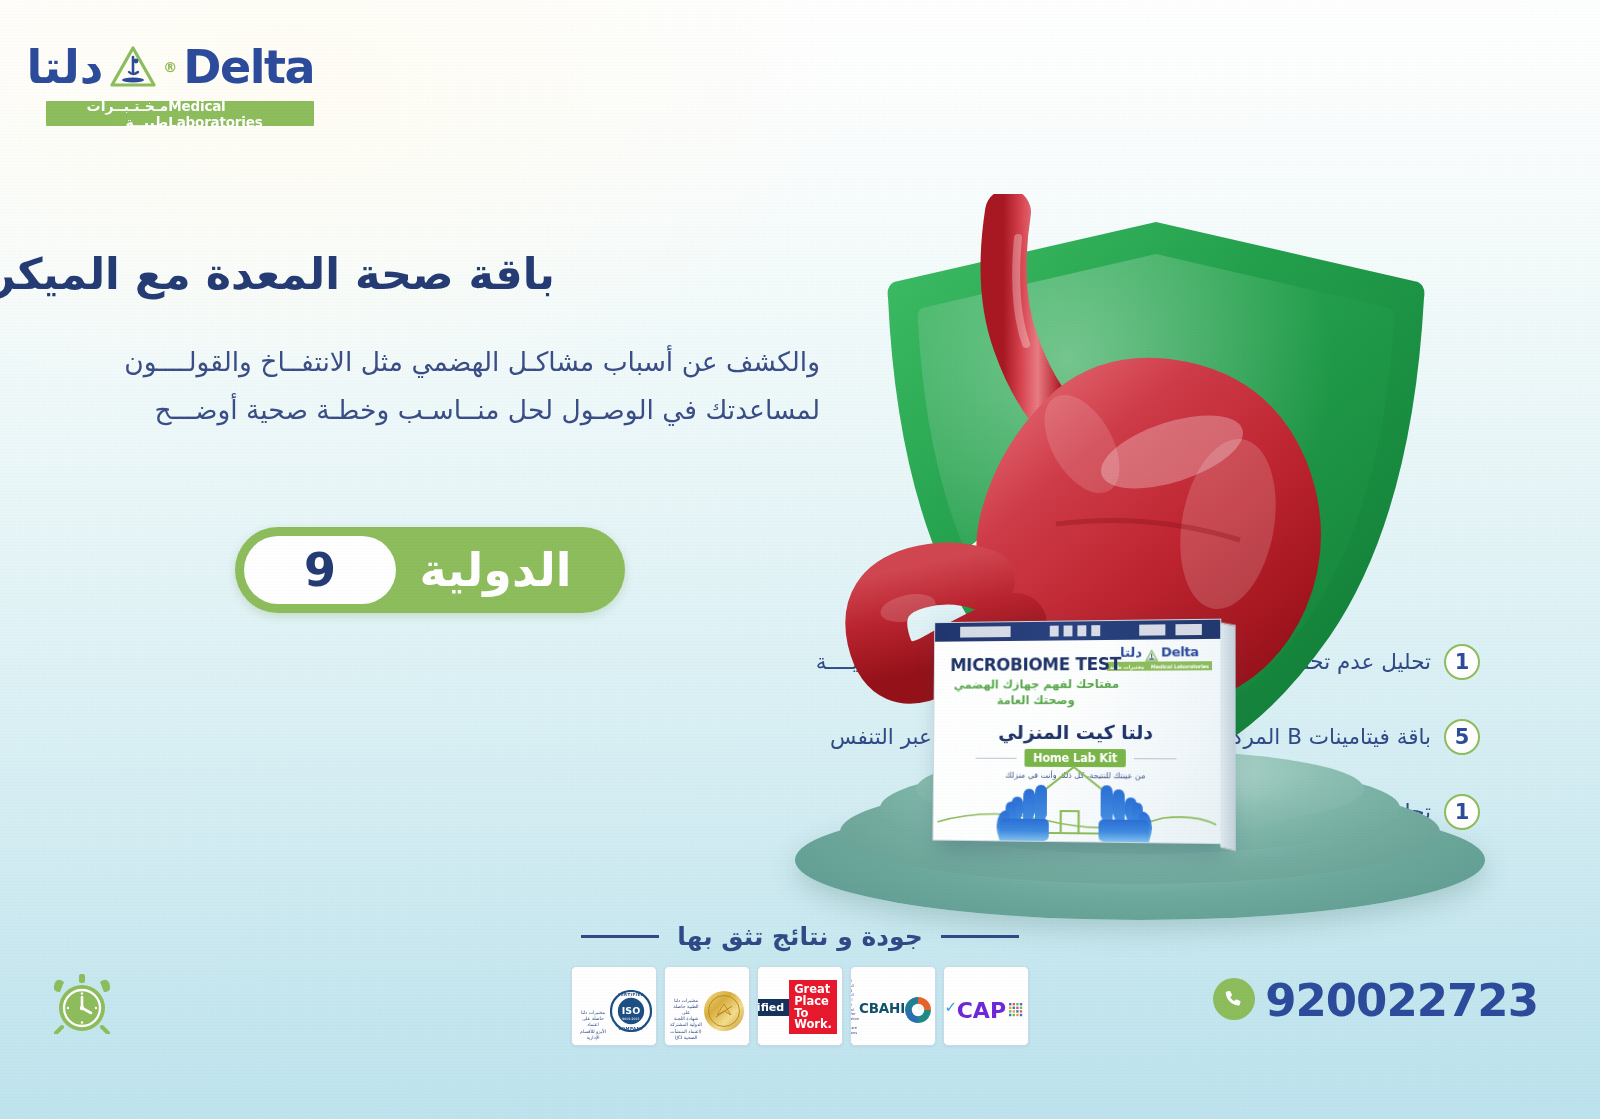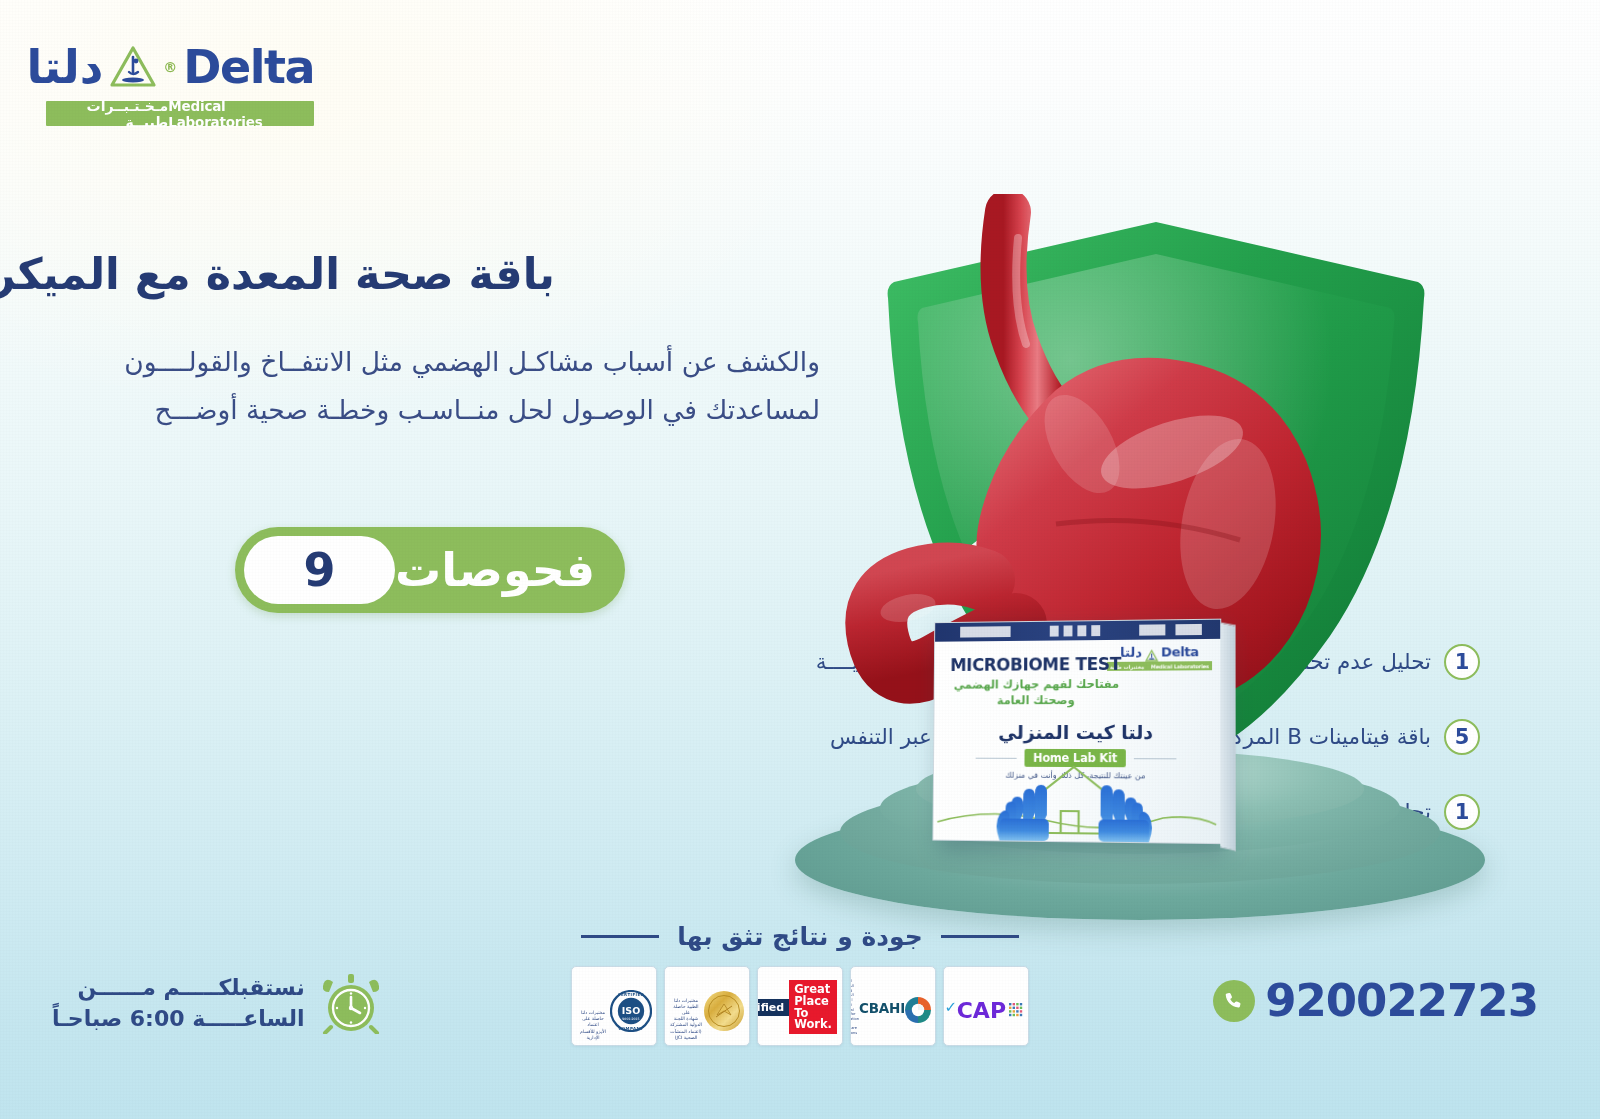--- a/index.html
+++ b/index.html
@@ -266,21 +266,21 @@
   }
   .clock-icon { width:60px; height:62px; flex:0 0 60px; }
   .hours-text { color:#2f4a86; text-align:right; }
   .hours-l1 { font-size:22px; font-weight:600; white-space:nowrap; line-height:1.42;}
   .hours-l2 { font-size:22px; font-weight:600; white-space:nowrap; line-height:1.42;}
   .hours-l2 b { font-weight:bold; }
 
   
   .phone {
     position:absolute; right:62px; top:978px;
-    display:flex; align-items:center; gap:10px; direction:ltr;
+    display:flex; align-items:flex-start; gap:10px; direction:ltr;
   }
   .phone-icon {
     width:42px; height:42px; border-radius:50%; background:#8dbd5c;
     display:flex; align-items:center; justify-content:center;
   }
   .phone-num {
     color:#2c4b9b; font-size:45px; font-weight:bold; letter-spacing:-1px;
     line-height:1; direction:ltr;
   }
 </style>
@@ -311,21 +311,21 @@
   </div>
 
   <div class="headline">باقة صحة المعدة مع الميكروبيوم</div>
 
   <div class="desc">
     <div>والكشف عن أسباب مشاكـل الهضمي مثل الانتفــاخ والقولــــون</div>
     <div>لمساعدتك في الوصـول لحل منــاسـب وخطـة صحية أوضـــح</div>
   </div>
 
   <div class="pill">
-    <span class="pill-label">فحوصات</span>
+    <span class="pill-label">الدولية</span>
     <span class="pill-num">9</span>
   </div>
 
   <div class="tests">
     <div class="tests-grid">
       <div class="test-item ti-0">
         <span class="test-badge">1</span>
         <span class="test-label">تحليل عدم تحمل الطعــام</span>
       </div>
       <div class="test-item ti-1">
@@ -652,28 +652,20 @@
         <path d="M30 36 L30 25" stroke="#ffffff" stroke-width="2.6" stroke-linecap="round"></path>
         <path d="M30 36 L39 41" stroke="#ffffff" stroke-width="2.6" stroke-linecap="round"></path>
         <circle cx="30" cy="21.5" r="1.2" fill="#ffffff"></circle>
         <circle cx="44" cy="36" r="1.2" fill="#ffffff"></circle>
         <circle cx="30" cy="50.5" r="1.2" fill="#ffffff"></circle>
         <circle cx="16" cy="36" r="1.2" fill="#ffffff"></circle>
         <path d="M10 55 L4 61" stroke="#8dbd5c" stroke-width="4" stroke-linecap="round"></path>
         <path d="M50 55 L56 61" stroke="#8dbd5c" stroke-width="4" stroke-linecap="round"></path>
       </svg>
     </span>
-    <span class="hours-text">
-      <div class="hours-l1">نستقبلكـــــم مــــــن</div>
-      <div class="hours-l2">
-        <span>الساعـــــة</span>
-        <b>6:00</b>
-        <span>صباحـاً</span>
-      </div>
-    </span>
   </div>
 
   <div class="phone">
     <span class="phone-icon">
       <svg viewBox="0 0 24 24" width="22" height="22">
         <path d="M6.6 3.2 C7.3 3 8 3.3 8.3 4 L9.6 7 C9.9 7.7 9.7 8.5 9.1 8.9 L7.9 9.8
                  C8.8 11.8 10.4 13.4 12.4 14.3 L13.3 13.1 C13.7 12.5 14.5 12.3 15.2 12.6
                  L18.2 13.9 C18.9 14.2 19.2 14.9 19 15.6 L18.4 18 C18.2 18.8 17.5 19.3 16.7 19.2
                  C9.3 18.5 3.7 12.9 3 5.5 C2.9 4.7 3.4 4 4.2 3.8 Z" fill="#ffffff"></path>
       </svg>

